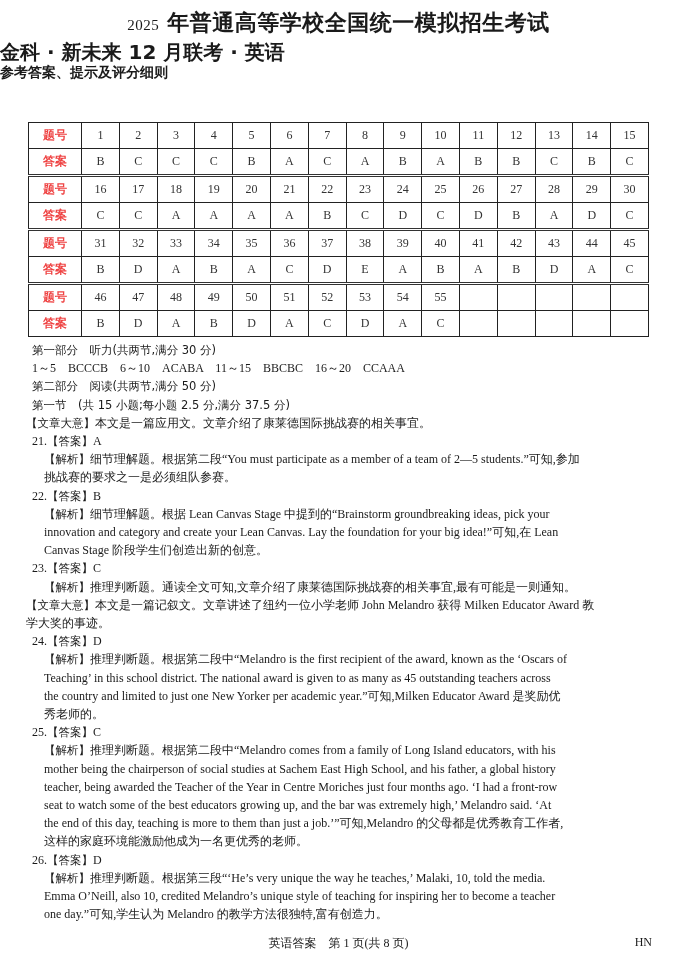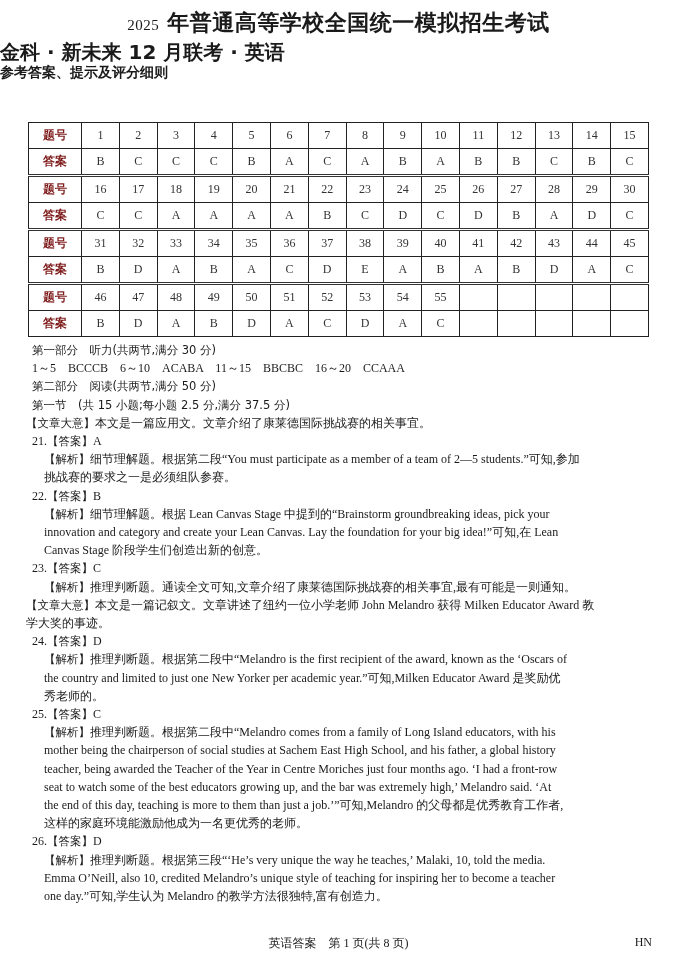--- a/index.html
+++ b/index.html
@@ -24,21 +24,21 @@
     table.ans {
       position: absolute; top: 122px; left: 28px; width: 621px;
       border-collapse: collapse; table-layout: fixed;
       font-size: 12px;
     }
     table.ans td {
       border: 1px solid #222; height: 25px; text-align: center; padding: 0;
       color: #333;
     }
     table.ans td.h {
-      font-family: "DejaVu Sans", sans-serif; font-weight: bold; font-size: 12px; color: #7f1d1d; width: 52px;
+      font-family: "DejaVu Sans", sans-serif; font-weight: bold; font-size: 12px; color: #ef4444; width: 52px;
     }
     table.ans tr.grp-start td { border-top: 3px double #333; }
     .content {
       position: absolute; top: 341px; left: 32px; width: 620px;
       font-size: 12px; line-height: 18.2px;
     }
     .line { white-space: nowrap; }
     .b { font-family: "DejaVu Sans", sans-serif; font-weight: normal; font-size: 11.5px; }
     .ind { padding-left: 12px; }
     .footer {
@@ -234,20 +234,21 @@
   </div>
 
   <div style="margin-left:-6px;">
     <div class="line"><span class="b">【文章大意】</span><span>本文是一篇记叙文。文章讲述了纽约一位小学老师 John Melandro 获得 Milken Educator Award 教</span></div>
     <div class="line">学大奖的事迹。</div>
   </div>
 
   <div>
     <div class="line"><span>24.</span><span class="b">【答案】</span><span>D</span></div>
     <div class="line ind"><span class="b">【解析】</span><span>推理判断题。根据第二段中“Melandro is the first recipient of the award, known as the ‘Oscars of</span></div>
+    <div class="line ind">Teaching’ in this school district. The national award is given to as many as 45 outstanding teachers across</div>
     <div class="line ind">the country and limited to just one New Yorker per academic year.”可知,Milken Educator Award 是奖励优</div>
     <div class="line ind">秀老师的。</div>
   </div>
 
   <div>
     <div class="line"><span>25.</span><span class="b">【答案】</span><span>C</span></div>
     <div class="line ind"><span class="b">【解析】</span><span>推理判断题。根据第二段中“Melandro comes from a family of Long Island educators, with his</span></div>
     <div class="line ind">mother being the chairperson of social studies at Sachem East High School, and his father, a global history</div>
     <div class="line ind">teacher, being awarded the Teacher of the Year in Centre Moriches just four months ago. ‘I had a front-row</div>
     <div class="line ind">seat to watch some of the best educators growing up, and the bar was extremely high,’ Melandro said. ‘At</div>

